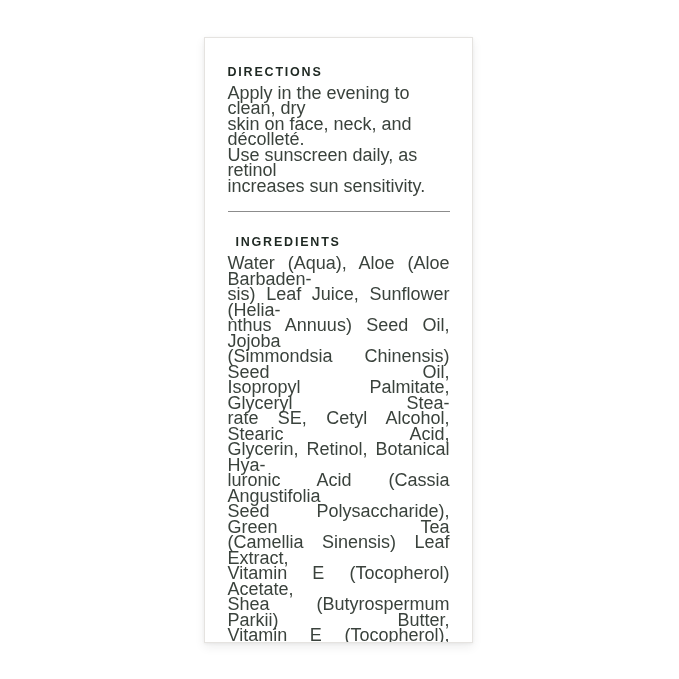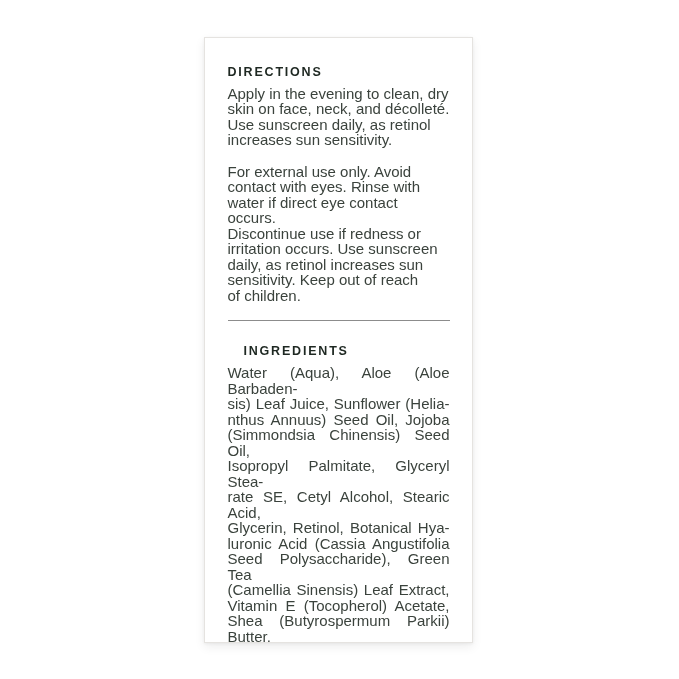--- a/index.html
+++ b/index.html
@@ -28,59 +28,51 @@
     overflow: hidden;
   }
   .section-heading {
     font-size: 12.5px;
     font-weight: bold;
     letter-spacing: 1.8px;
     color: #1e2822;
     margin: 0 0 7px 0;
   }
   .body-text {
-    font-size: 15px;
+    font-size: 18px;
     line-height: 15.5px;
     color: #3a423c;
     margin: 0;
     white-space: pre-line;
   }
   .usage-para { margin-bottom: 16px; }
   .divider {
     border: 0;
     border-top: 1px solid #8c8c8c;
     margin: 17px 0 0 0;
   }
-  .ingredients-heading { margin: 23px 0 7px 16px; }
+  .ingredients-heading { margin: 23px 0 7px 8px; }
   .ingredients-lines {
     text-align: justify;
     text-align-last: justify;
   }
   .ingredients-last-line { text-align: left; }
 </style>
 </head>
 <body>
 
 <div class="stage">
   <div class="card">
 
     <div class="section">
       <h2 class="section-heading">DIRECTIONS</h2>
       <p class="body-text usage-para">Apply in the evening to clean, dry
 skin on face, neck, and décolleté.
 Use sunscreen daily, as retinol
 increases sun sensitivity.</p>
-      <p class="body-text">For external use only. Avoid
-contact with eyes. Rinse with
-water if direct eye contact occurs.
-Discontinue use if redness or
-irritation occurs. Use sunscreen
-daily, as retinol increases sun
-sensitivity. Keep out of reach
-of children.</p>
     </div>
 
     <hr class="divider">
 
     <div class="section">
       <h2 class="section-heading ingredients-heading">INGREDIENTS</h2>
       <p class="body-text ingredients-lines">Water (Aqua), Aloe (Aloe Barbaden-
 sis) Leaf Juice, Sunflower (Helia-
 nthus Annuus) Seed Oil, Jojoba
 (Simmondsia Chinensis) Seed Oil,

